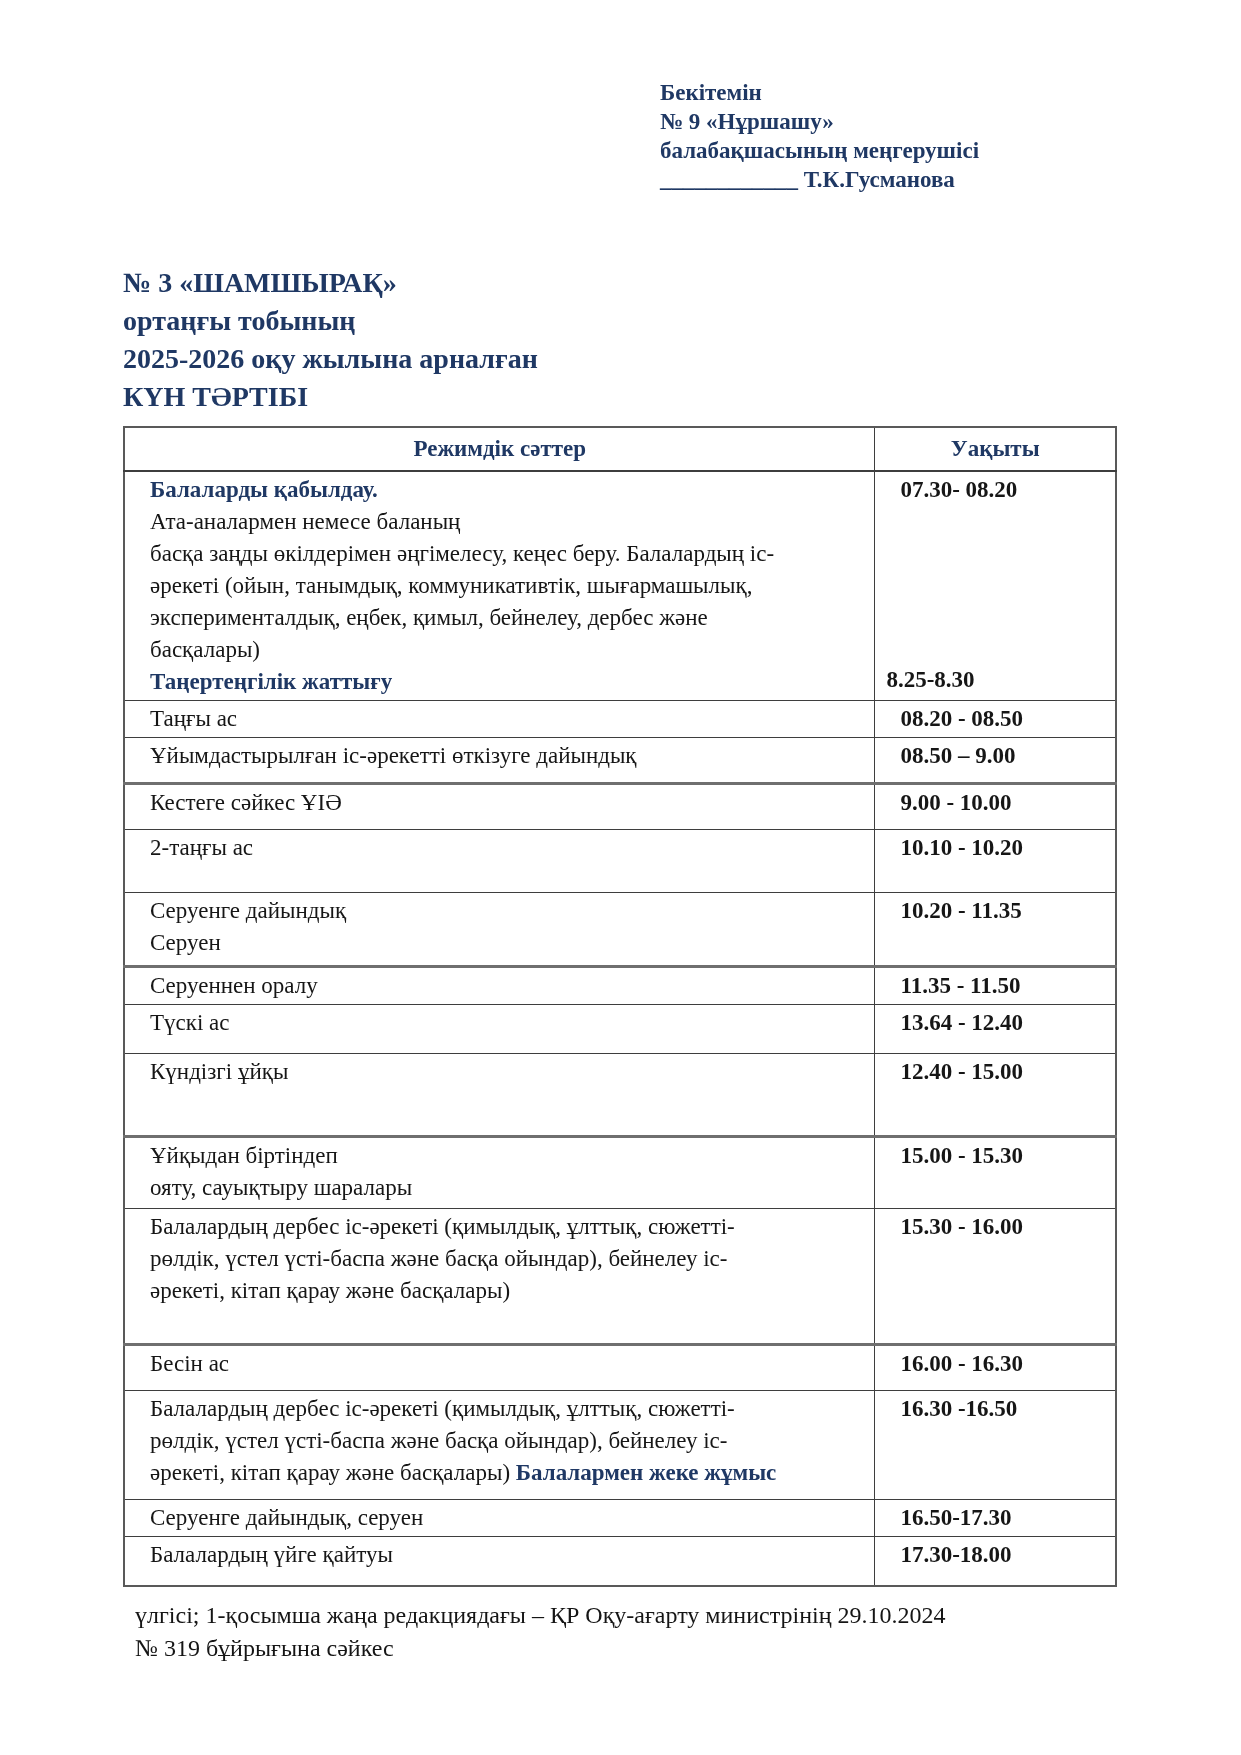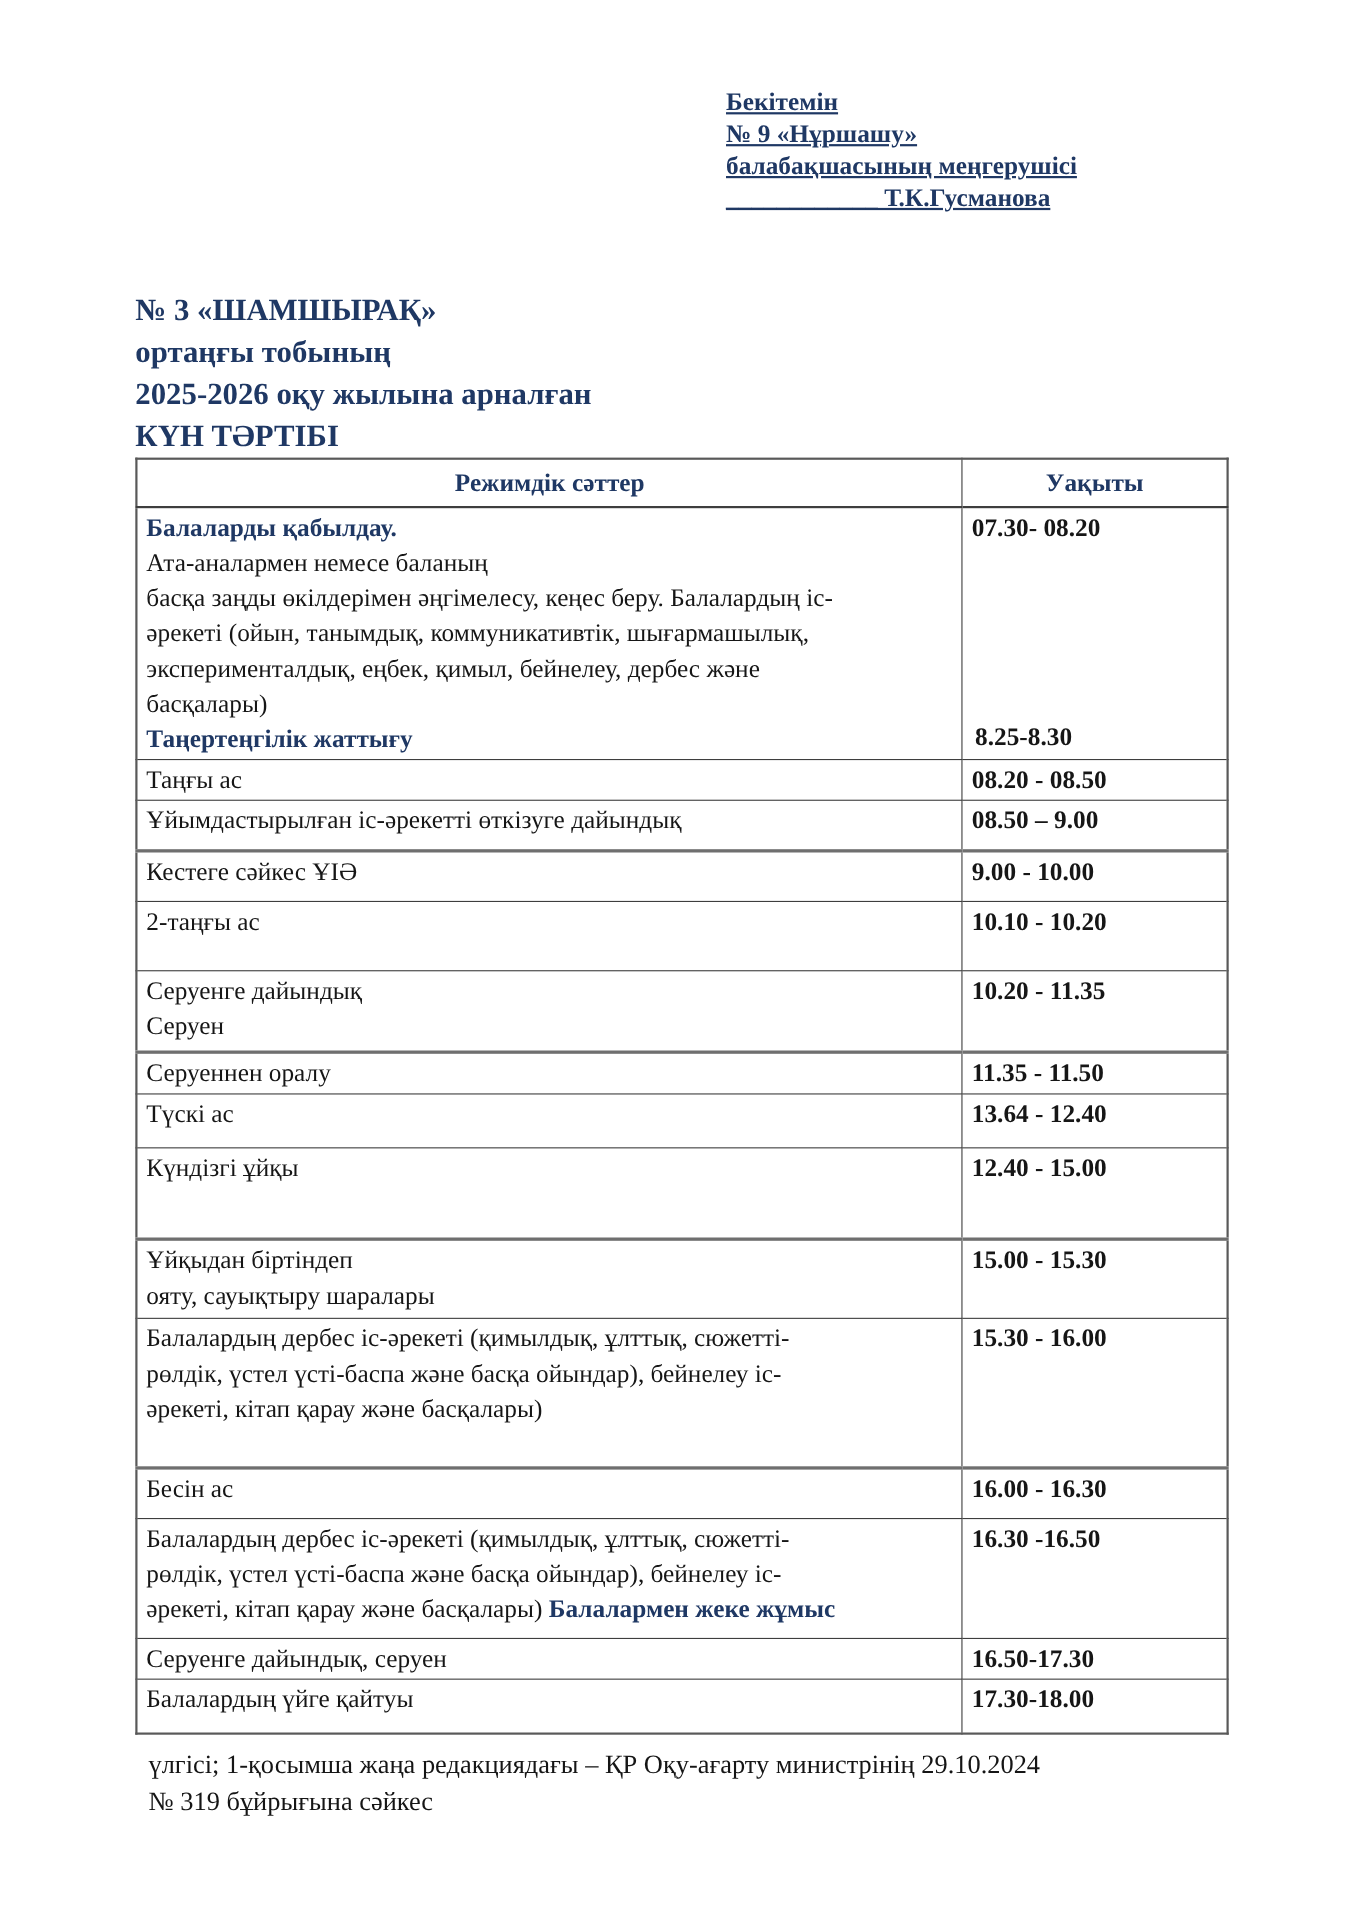--- a/index.html
+++ b/index.html
@@ -5,31 +5,31 @@
   :root{ --navy:#1f3864; --ink:#161616; --line:#3e3e3e; }
   html,body{margin:0;padding:0;}
   body{
     width:1241px;height:1755px;background:#ffffff;overflow:hidden;
     font-family:"Liberation Serif","DejaVu Serif",serif;color:var(--ink);
   }
   .page{box-sizing:border-box;width:100%;height:100%;padding:78px 124px 0 123px;}
 
   
   .approval{margin-left:537px;color:var(--navy);font-weight:700;font-size:23px;line-height:29px;}
-  .approval div{white-space:pre;text-decoration:underline;}
+  .approval div{white-space:pre;}
 
   
   .title-block{margin-top:70px;color:var(--navy);font-weight:700;font-size:28px;line-height:38px;}
 
   
-  table.schedule{width:100%;border-collapse:collapse;table-layout:fixed;margin-top:0;border:2px solid #595959;}
+  table.schedule{width:100%;border-collapse:collapse;table-layout:fixed;margin-top:10px;border:2px solid #595959;}
   .col-activity{width:75.7%;}
   th,td{border:1px solid var(--line);}
   thead th{color:var(--navy);font-weight:700;font-size:23px;text-align:center;padding:8px 6px;border-bottom-width:2px;}
-  td{vertical-align:top;font-size:23px;line-height:32px;padding:2px 8px;}
+  td{vertical-align:top;font-size:23px;line-height:32px;padding:2px 25px;}
   td.time-cell{position:relative;font-weight:700;}
   .time2{position:absolute;left:11px;bottom:4px;font-weight:700;}
   .bold{font-weight:700;color:var(--navy);}
 
   
   tbody tr:nth-child(1)  td{height:224px}
   tbody tr:nth-child(2)  td{height:30px}
   tbody tr:nth-child(3)  td{height:40px}
   tbody tr:nth-child(4)  td{height:40px}
   tbody tr:nth-child(5)  td{height:58px}

